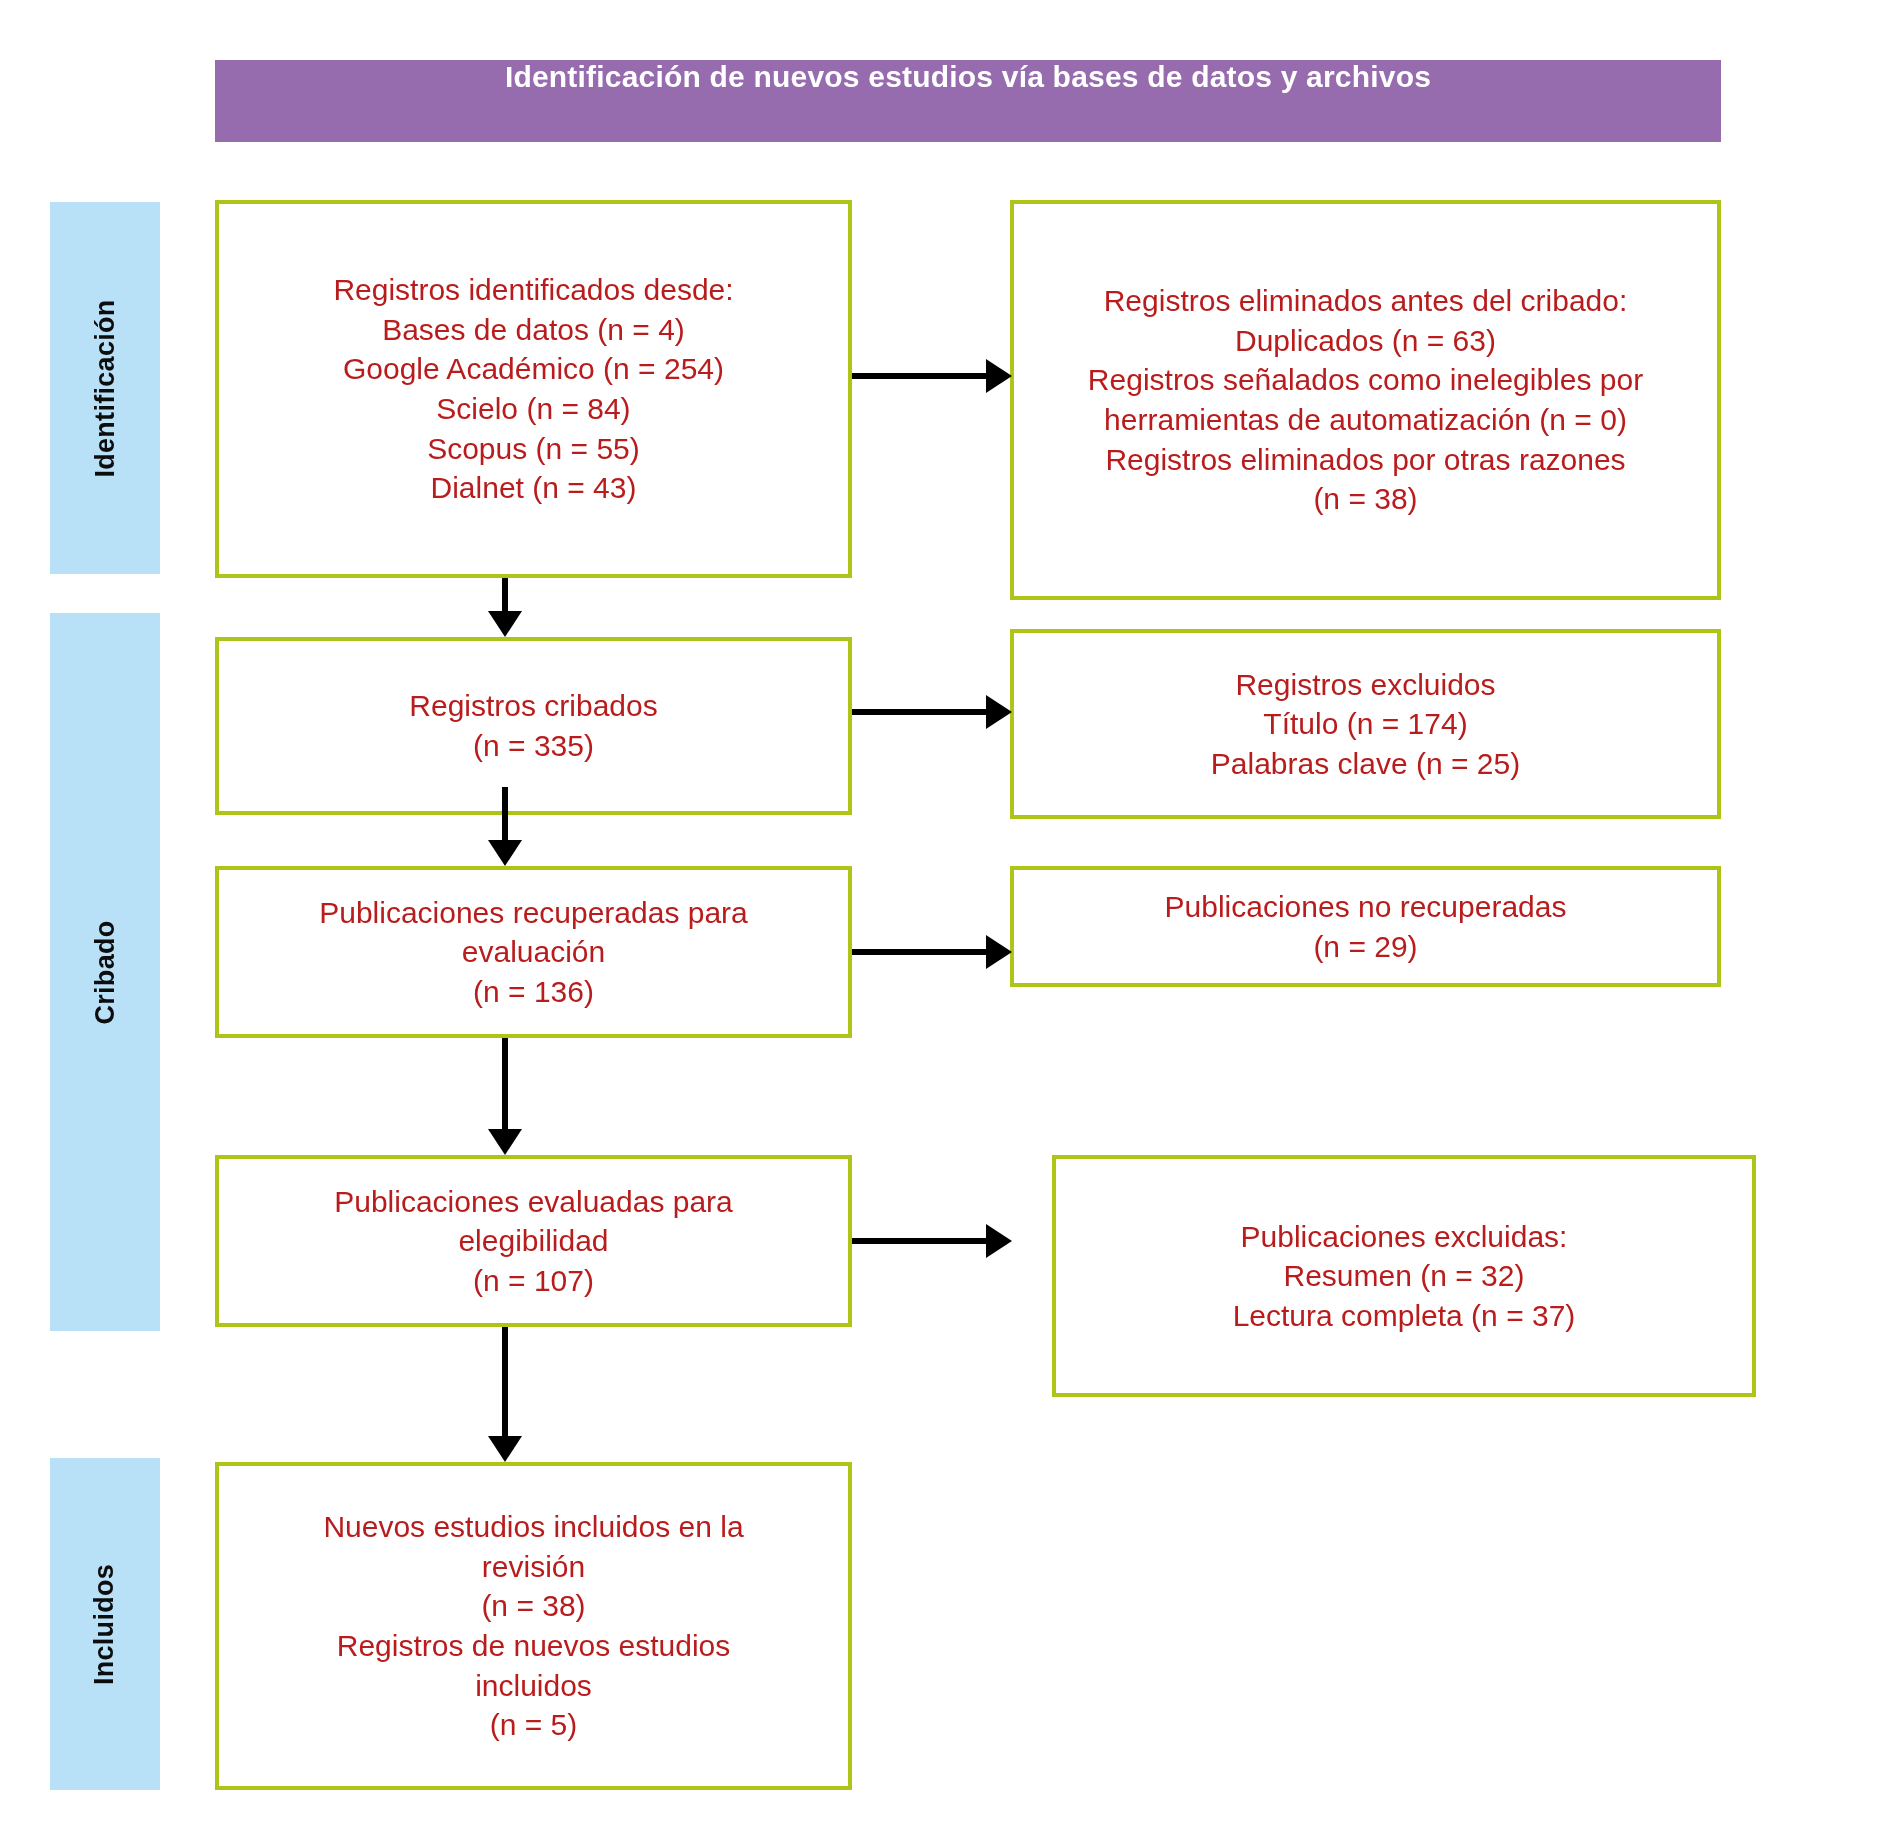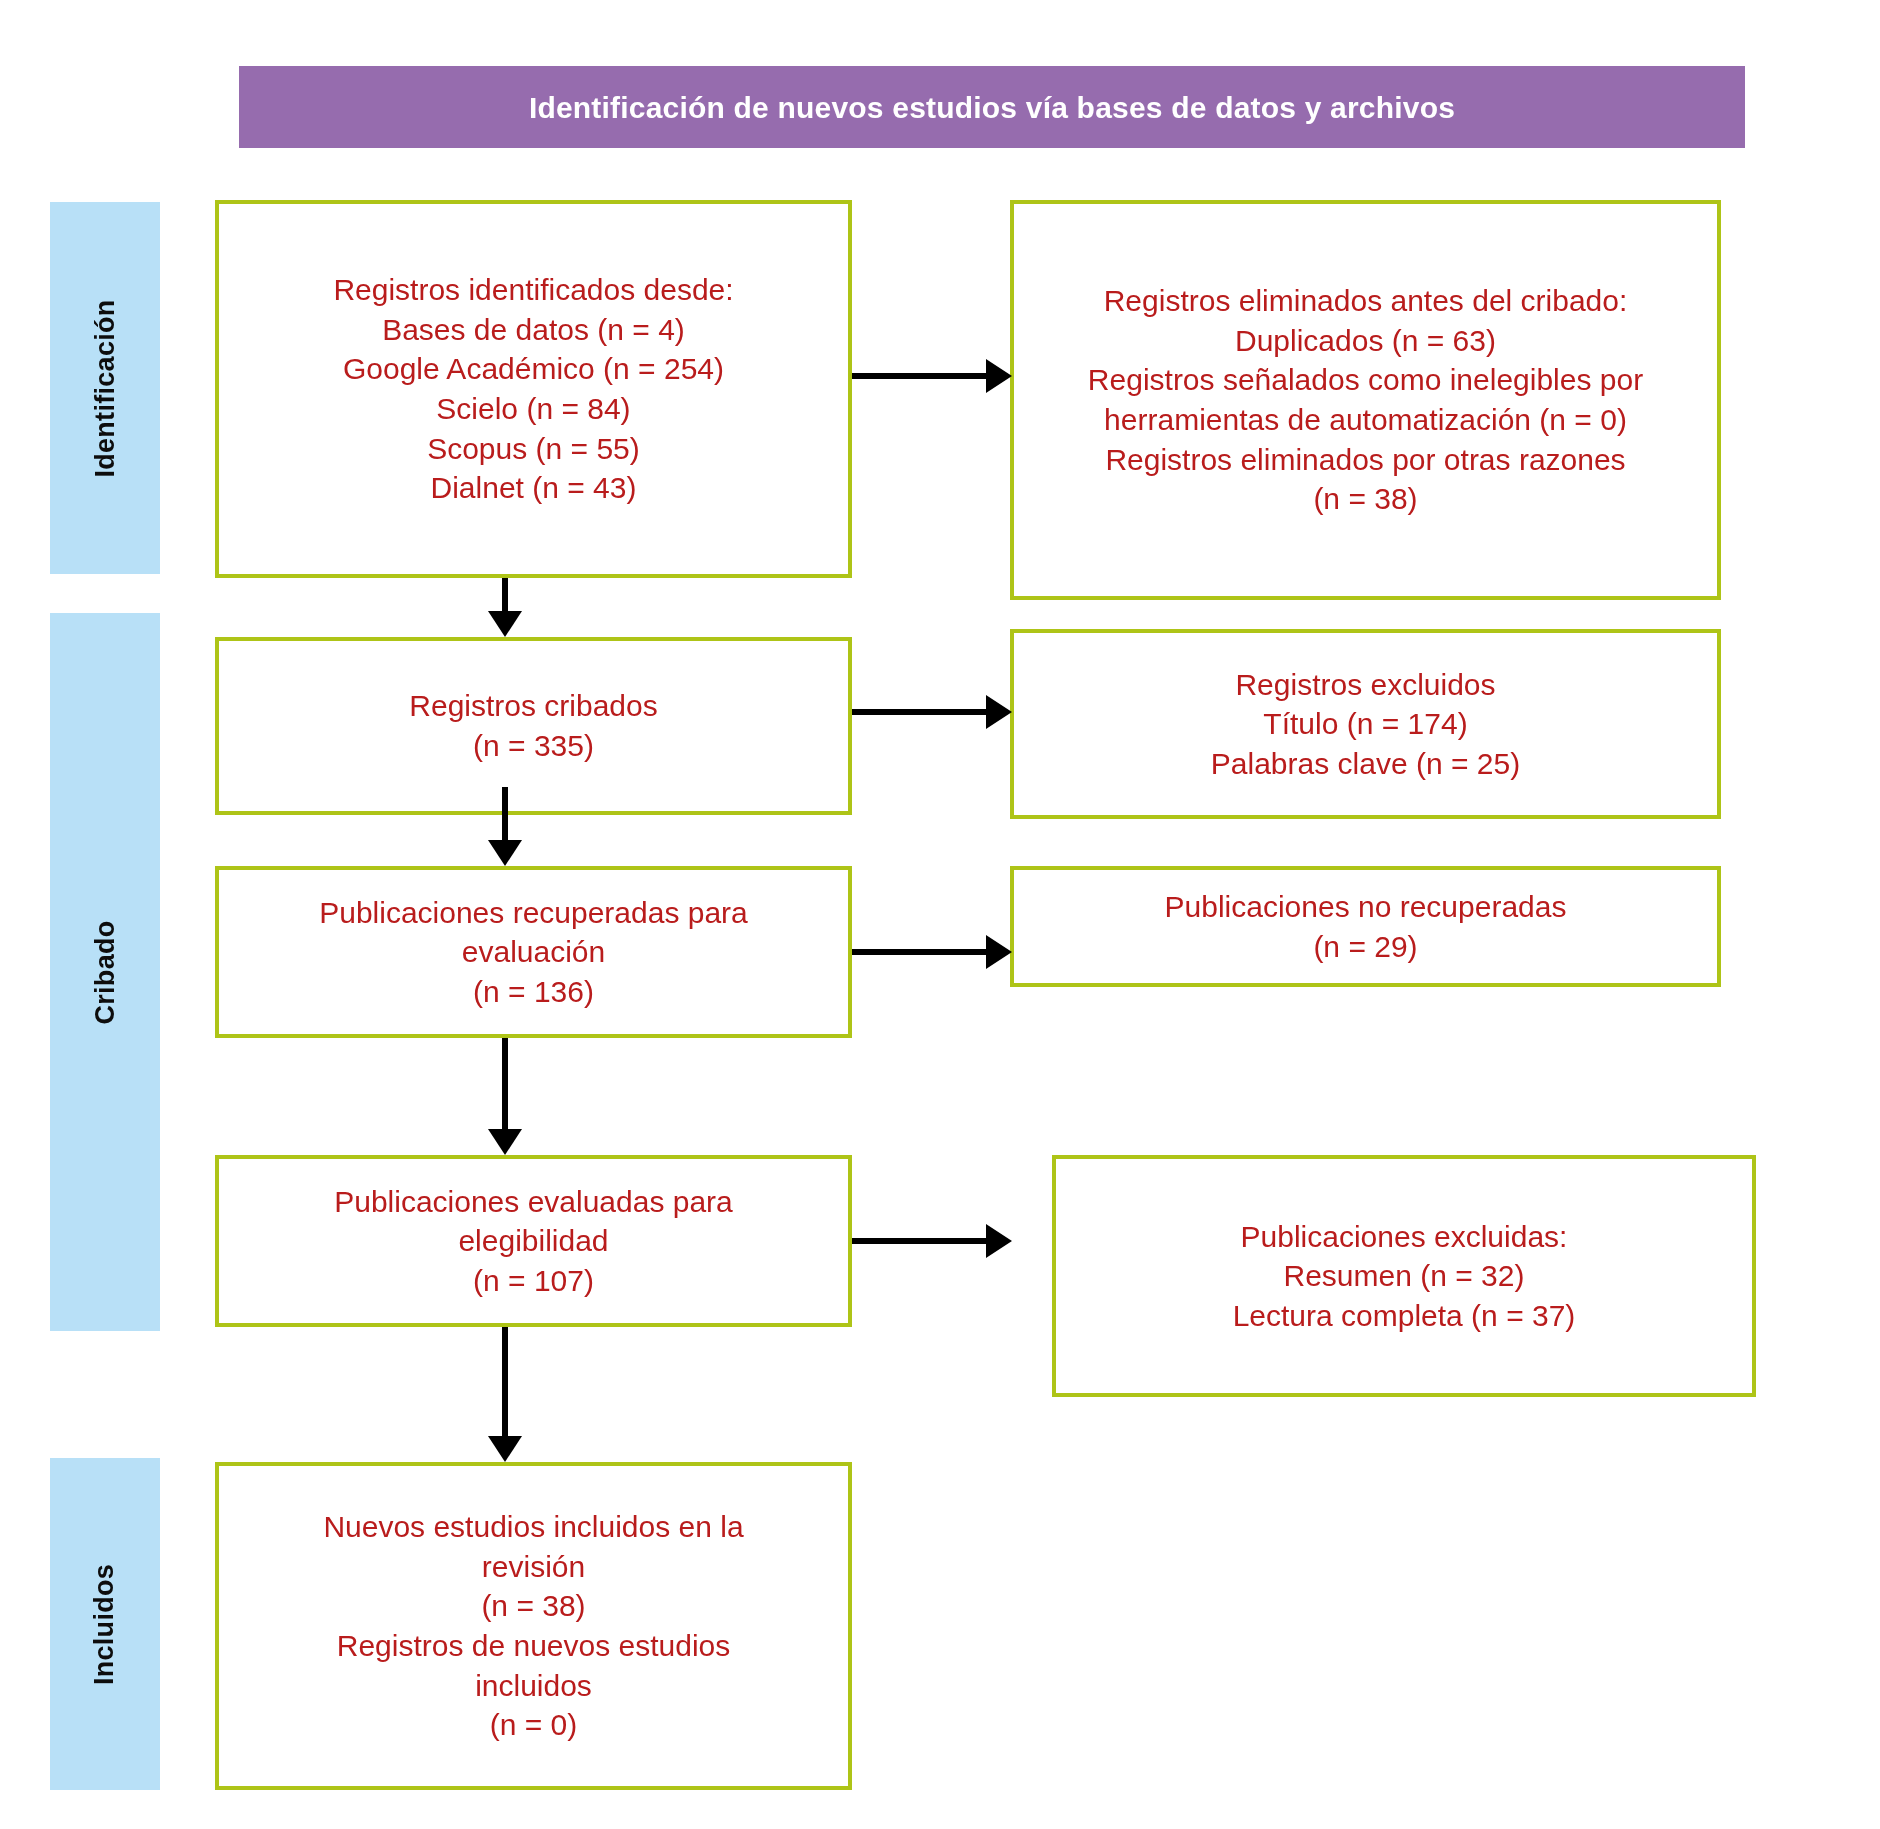--- a/index.html
+++ b/index.html
@@ -15,28 +15,26 @@
     width: 1880px;
     height: 1829px;
     background: #ffffff;
     overflow: hidden;
   }
 
   
   .header-banner {
     position: absolute;
     left: 215px;
-    top: 66px;
+    top: 60px;
     width: 1506px;
     height: 82px;
     background: #966CAE;
     display: flex;
-    align-items: center;
     justify-content: center;
-    margin-left: 24px;
   }
   .header-banner .header-title {
     color: #ffffff;
     font-size: 30px;
     font-weight: bold;
     letter-spacing: 0.2px;
     text-align: center;
     line-height: 1.1;
   }
 
@@ -269,16 +267,16 @@
     <div class="line"></div>
     <div class="head"></div>
   </div>
 
   <div class="flow-box" id="box-incluidos">
     <div class="box-text">Nuevos estudios incluidos en la
 revisión
 (n = 38)
 Registros de nuevos estudios
 incluidos
-(n = 0)</div>
+(n = 5)</div>
   </div>
 
 </div>
 
 </body></html>

